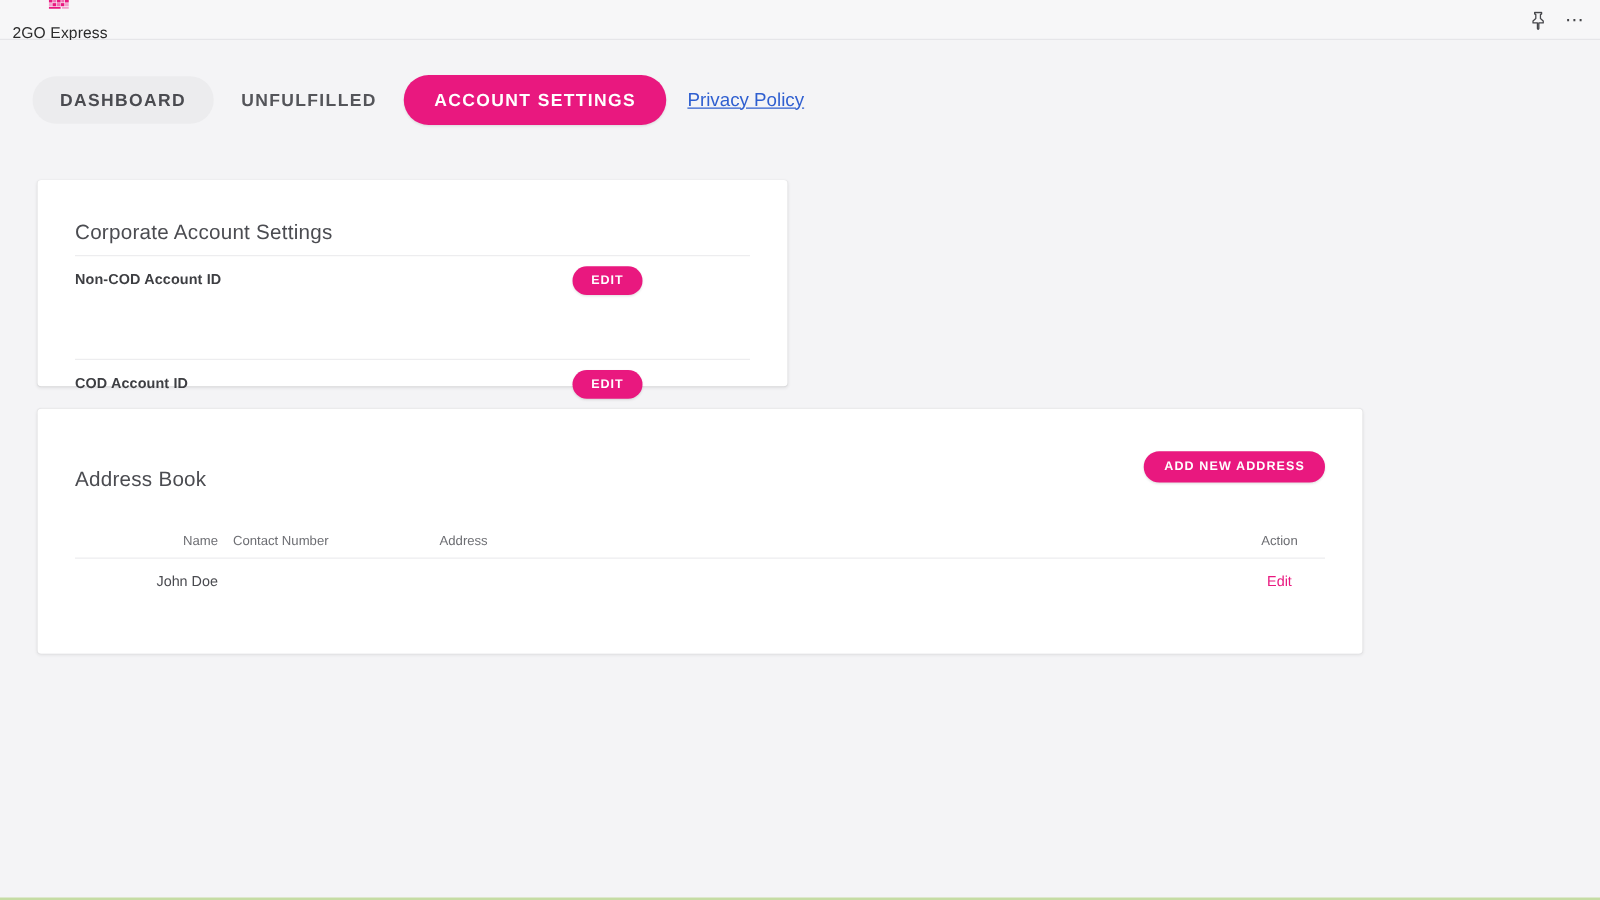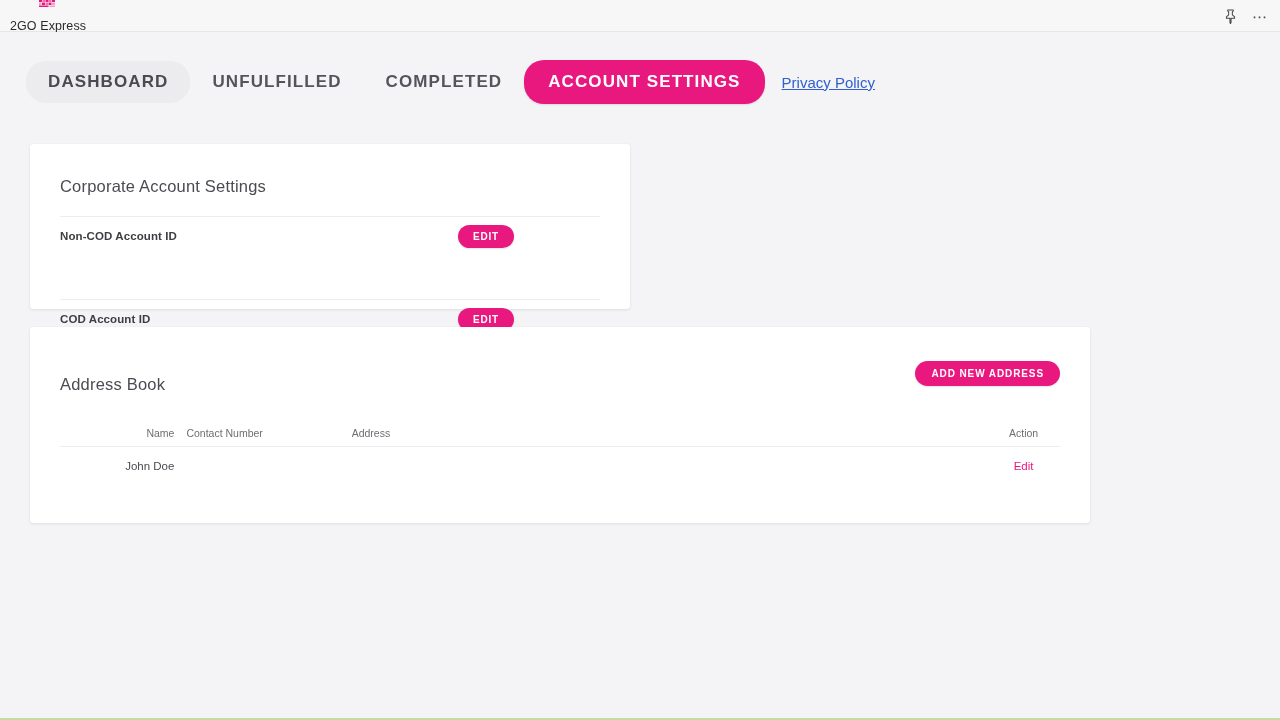--- a/index.html
+++ b/index.html
@@ -85,21 +85,21 @@
 
   
   .navbar {
     display: flex;
     align-items: center;
     padding: 28px 0 0 26px;
     gap: 0;
   }
 
   .nav-pill {
-    font-size: 17px;
+    font-size: 14px;
     letter-spacing: 1.1px;
     font-weight: 600;
     padding: 11px 22px;
     border-radius: 20px;
     color: #54555a;
     background: transparent;
     border: none;
     cursor: pointer;
     white-space: nowrap;
     font-family: "Liberation Sans", sans-serif;
@@ -152,21 +152,21 @@
 
   .settings-row {
     display: flex;
     align-items: center;
     justify-content: flex-start;
     height: 39px;
     border-top: 1px solid #ededef;
     position: relative;
     margin-top: 44px;
   }
-  .settings-row:first-of-type { margin-top: 20px; }
+  .settings-row:first-of-type { margin-top: 8px; }
 
   .settings-label {
     font-size: 11.5px;
     font-weight: 600;
     color: #3d3e42;
     letter-spacing: 0.1px;
   }
 
   .btn-pink {
     background: #e9187f;
@@ -289,21 +289,20 @@
     </span>
     <span class="tb-icon dots-icon">⋯</span>
   </div>
 </div>
 
 <div class="page">
 
   <nav class="navbar">
     <button class="nav-pill active-grey">DASHBOARD</button>
     <button class="nav-pill">UNFULFILLED</button>
-    <button class="nav-pill">COMPLETED</button>
     <button class="nav-pill active-pink">ACCOUNT SETTINGS</button>
     <a class="privacy-link">Privacy Policy</a>
   </nav>
 
   <section class="card card-corporate">
     <h2 class="card-title">Corporate Account Settings</h2>
 
     <div class="settings-row">
       <span class="settings-label">Non-COD Account ID</span>
       <button class="btn-pink btn-edit">EDIT</button>

